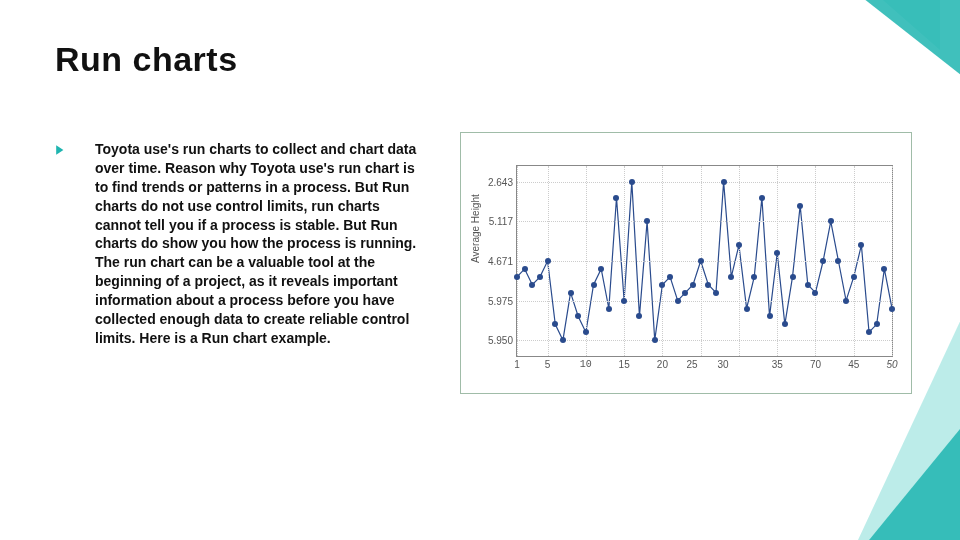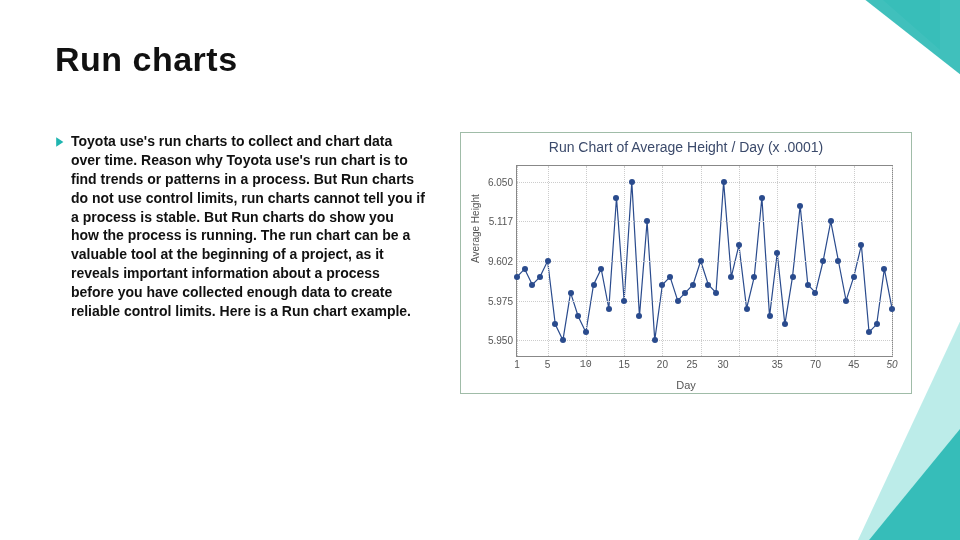--- a/index.html
+++ b/index.html
@@ -22,24 +22,24 @@
     left: 55px;
     top: 40px;
     font-size: 34px;
     font-weight: 700;
     color: #111;
     letter-spacing: 0.5px;
   }
   .bullet-row {
     position: absolute;
     left: 55px;
-    top: 132px;
+    top: 140px;
     width: 370px;
     display: flex;
-    gap: 4px;
+    gap: 28px;
   }
   .bullet-icon svg {
     width: 12px;
     height: 12px;
     margin-top: 4px;
   }
   .body-text {
     font-size: 14px;
     line-height: 1.35;
     font-weight: 600;
@@ -196,36 +196,35 @@
   <div class="bullet-row">
     <span class="bullet-icon">
       <svg viewBox="0 0 10 10">
           <path d="M1 1 L7 5 L1 9 Z" fill="#1fb5b0"></path>
         </svg>
     </span>
     <div class="body-text">Toyota use's run charts to collect and chart data over time. Reason why Toyota use's run chart is to find trends or patterns in a process. But Run charts do not use control limits, run charts cannot tell you if a process is stable. But Run charts do show you how the process is running. The run chart can be a valuable tool at the beginning of a project, as it reveals important information about a process before you have collected enough data to create reliable control limits. Here is a Run chart example.</div>
   </div>
 
   <div class="chart-box">
-    <div class="chart-title">Run Chart of Average Height / Day (x .0001)</div>
     <div class="ylabel" style="left:14px; top:130px;">Average Height</div>
     <div class="plot-area" id="plot">
       <svg class="lines" id="linesvg" preserveAspectRatio="none" viewBox="0 0 375 190">
           <path d="M0 110.8333333333331 L7.653061224489795 102.91666666666656 L15.30612244897959 118.74999999999966 L22.959183673469386 110.8333333333331 L30.61224489795918 95 L38.26530612244898 158.3333333333338 L45.91836734693877 174.1666666666669 L53.57142857142857 126.6666666666662 L61.22448979591836 150.41666666666725 L68.87755102040816 166.25000000000034 L76.53061224489797 118.74999999999966 L84.18367346938776 102.91666666666656 L91.83673469387755 142.5000000000007 L99.48979591836735 31.666666666666202 L107.14285714285714 134.58333333333417 L114.79591836734694 15.833333333333115 L122.44897959183672 150.41666666666725 L130.10204081632654 55.41666666666583 L137.75510204081633 174.1666666666669 L145.40816326530611 118.74999999999966 L153.06122448979593 110.8333333333331 L160.7142857142857 134.58333333333417 L168.3673469387755 126.6666666666662 L176.0204081632653 118.74999999999966 L183.6734693877551 95 L191.3265306122449 118.74999999999966 L198.9795918367347 126.6666666666662 L206.63265306122446 15.833333333333115 L214.28571428571428 110.8333333333331 L221.93877551020407 79.16666666666688 L229.59183673469389 142.5000000000007 L237.24489795918367 110.8333333333331 L244.89795918367344 31.666666666666202 L252.55102040816325 150.41666666666725 L260.2040816326531 87.08333333333344 L267.8571428571429 158.3333333333338 L275.51020408163265 110.8333333333331 L283.1632653061224 39.583333333332746 L290.81632653061223 118.74999999999966 L298.46938775510205 126.6666666666662 L306.12244897959187 95 L313.7755102040816 55.41666666666583 L321.4285714285714 95 L329.0816326530612 134.58333333333417 L336.734693877551 110.8333333333331 L344.38775510204084 79.16666666666688 L352.0408163265306 166.25000000000034 L359.69387755102036 158.3333333333338 L367.3469387755102 102.91666666666656 L375 142.5000000000007 " fill="none" stroke="#2a4b8d" stroke-width="1.2"></path>
         </svg>
     <div class="grid-h" style="top: 174.167px;"></div>
         <div class="ytick" style="top: 174.167px;">5.950</div>
         <div class="grid-h" style="top: 134.583px;"></div>
         <div class="ytick" style="top: 134.583px;">5.975</div>
         <div class="grid-h" style="top: 95px;"></div>
-        <div class="ytick" style="top: 95px;">9.602</div>
+        <div class="ytick" style="top: 95px;">4.671</div>
         <div class="grid-h" style="top: 55.4167px;"></div>
         <div class="ytick" style="top: 55.4167px;">5.117</div>
         <div class="grid-h" style="top: 15.8333px;"></div>
-        <div class="ytick" style="top: 15.8333px;">6.050</div>
+        <div class="ytick" style="top: 15.8333px;">2.643</div>
         <div class="grid-v" style="left: 0px;"></div>
         <div class="xtick" style="left: 0px;">1</div>
         <div class="grid-v" style="left: 30.6122px;"></div>
         <div class="xtick" style="left: 30.6122px;">5</div>
         <div class="grid-v" style="left: 68.8776px;"></div>
         <div class="xtick" style="left: 68.8776px; font-family: Liberation Mono, monospace;">10</div>
         <div class="grid-v" style="left: 107.143px;"></div>
         <div class="xtick" style="left: 107.143px;">15</div>
         <div class="grid-v" style="left: 145.408px;"></div>
         <div class="xtick" style="left: 145.408px;">20</div>
@@ -285,21 +284,20 @@
         <div class="pt" style="left: 313.776px; top: 55.4167px;"></div>
         <div class="pt" style="left: 321.429px; top: 95px;"></div>
         <div class="pt" style="left: 329.082px; top: 134.583px;"></div>
         <div class="pt" style="left: 336.735px; top: 110.833px;"></div>
         <div class="pt" style="left: 344.388px; top: 79.1667px;"></div>
         <div class="pt" style="left: 352.041px; top: 166.25px;"></div>
         <div class="pt" style="left: 359.694px; top: 158.333px;"></div>
         <div class="pt" style="left: 367.347px; top: 102.917px;"></div>
         <div class="pt" style="left: 375px; top: 142.5px;"></div>
       </div>
-    <div class="xlabel">Day</div>
   </div>
 
   <div class="deco">
     <div class="tri2"></div>
     <div class="tri1"></div>
   </div>
 
 </div>
 
 </body></html>

